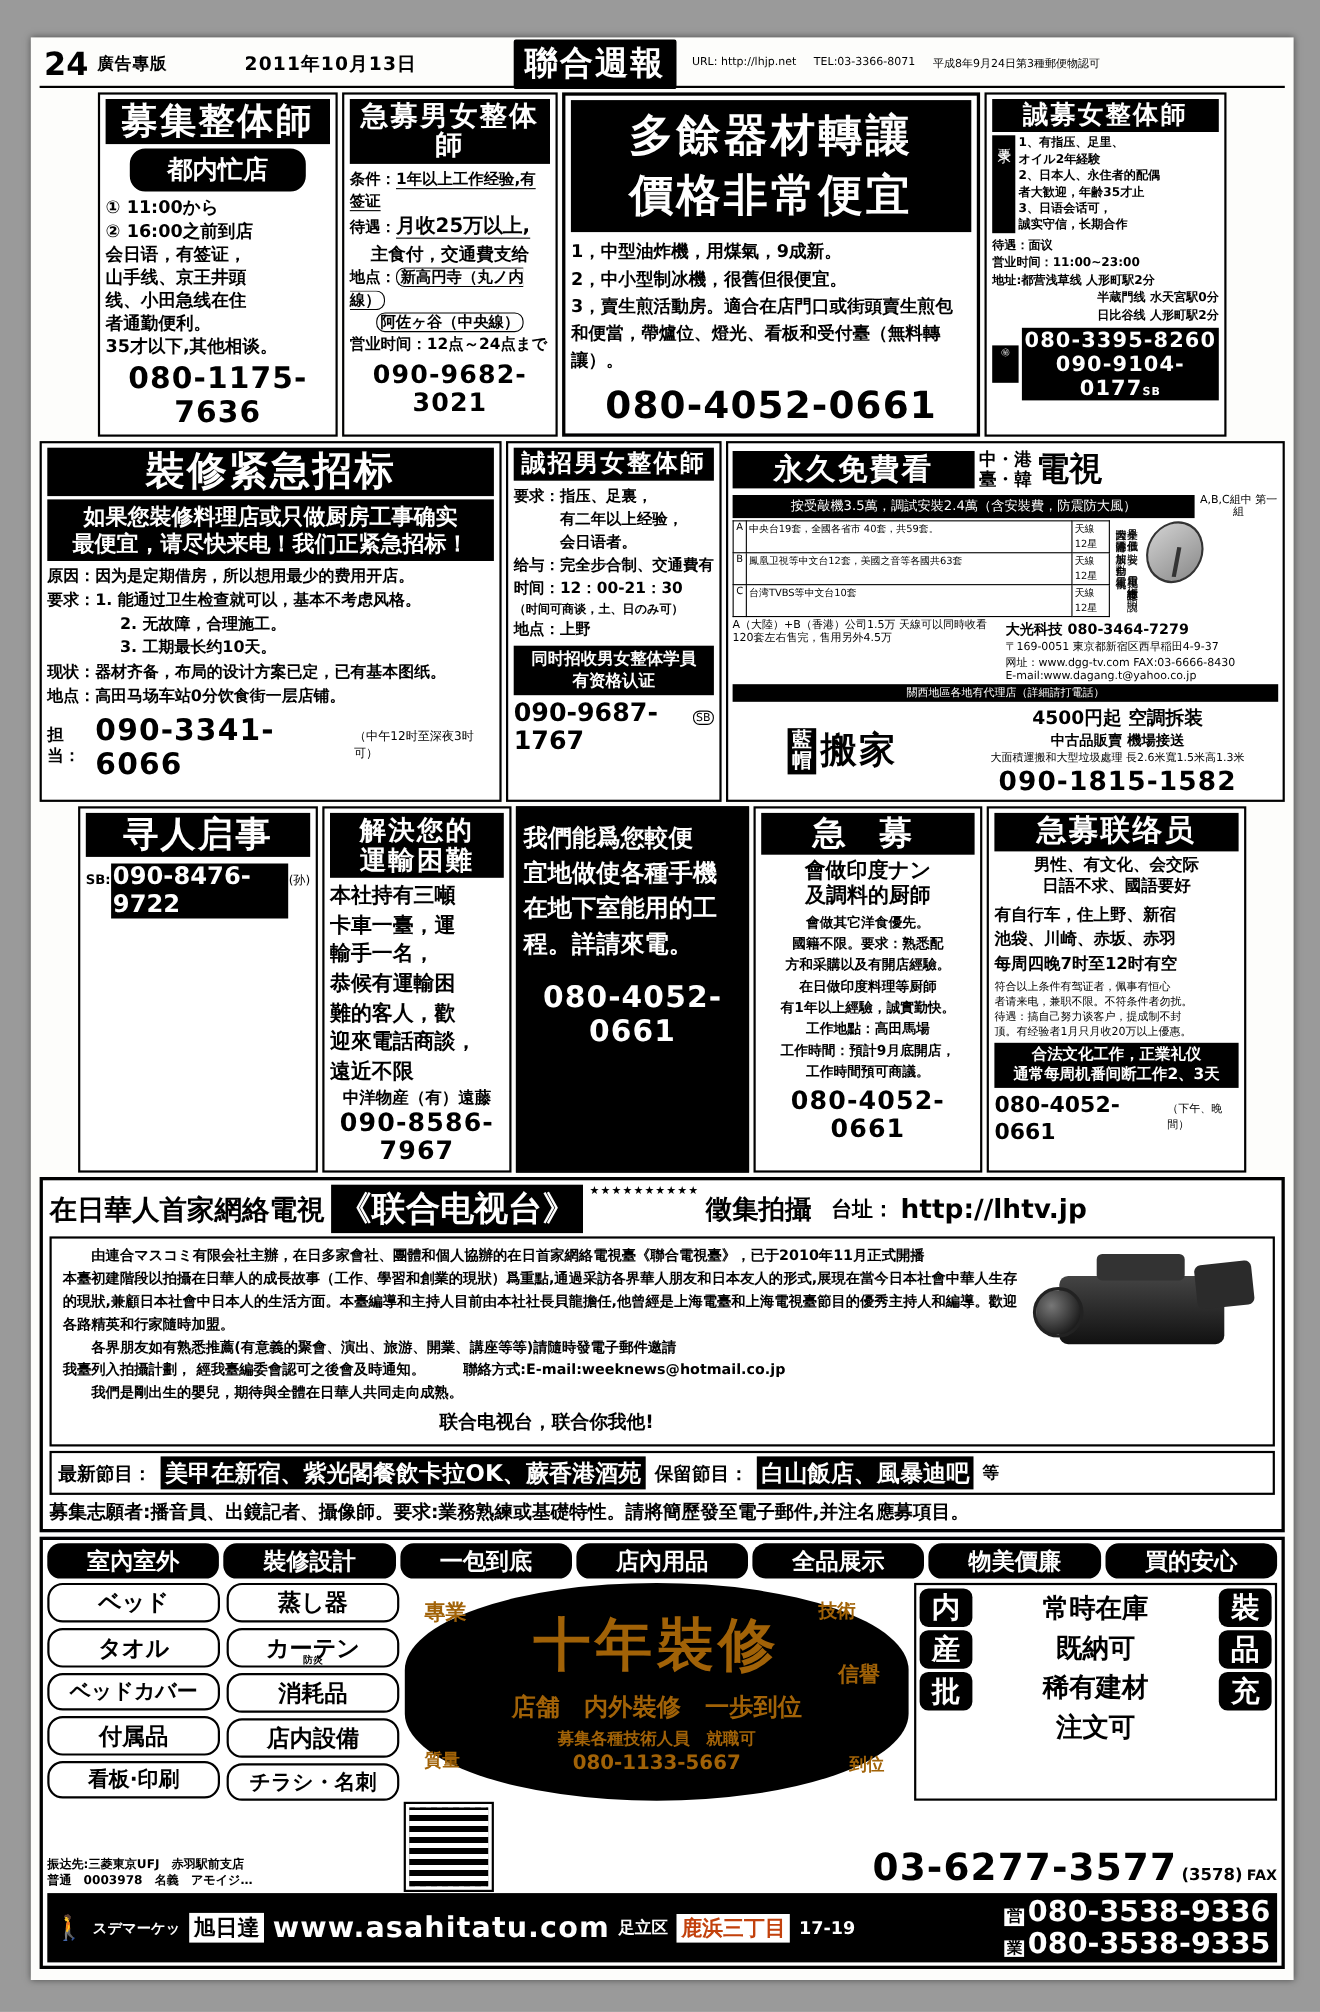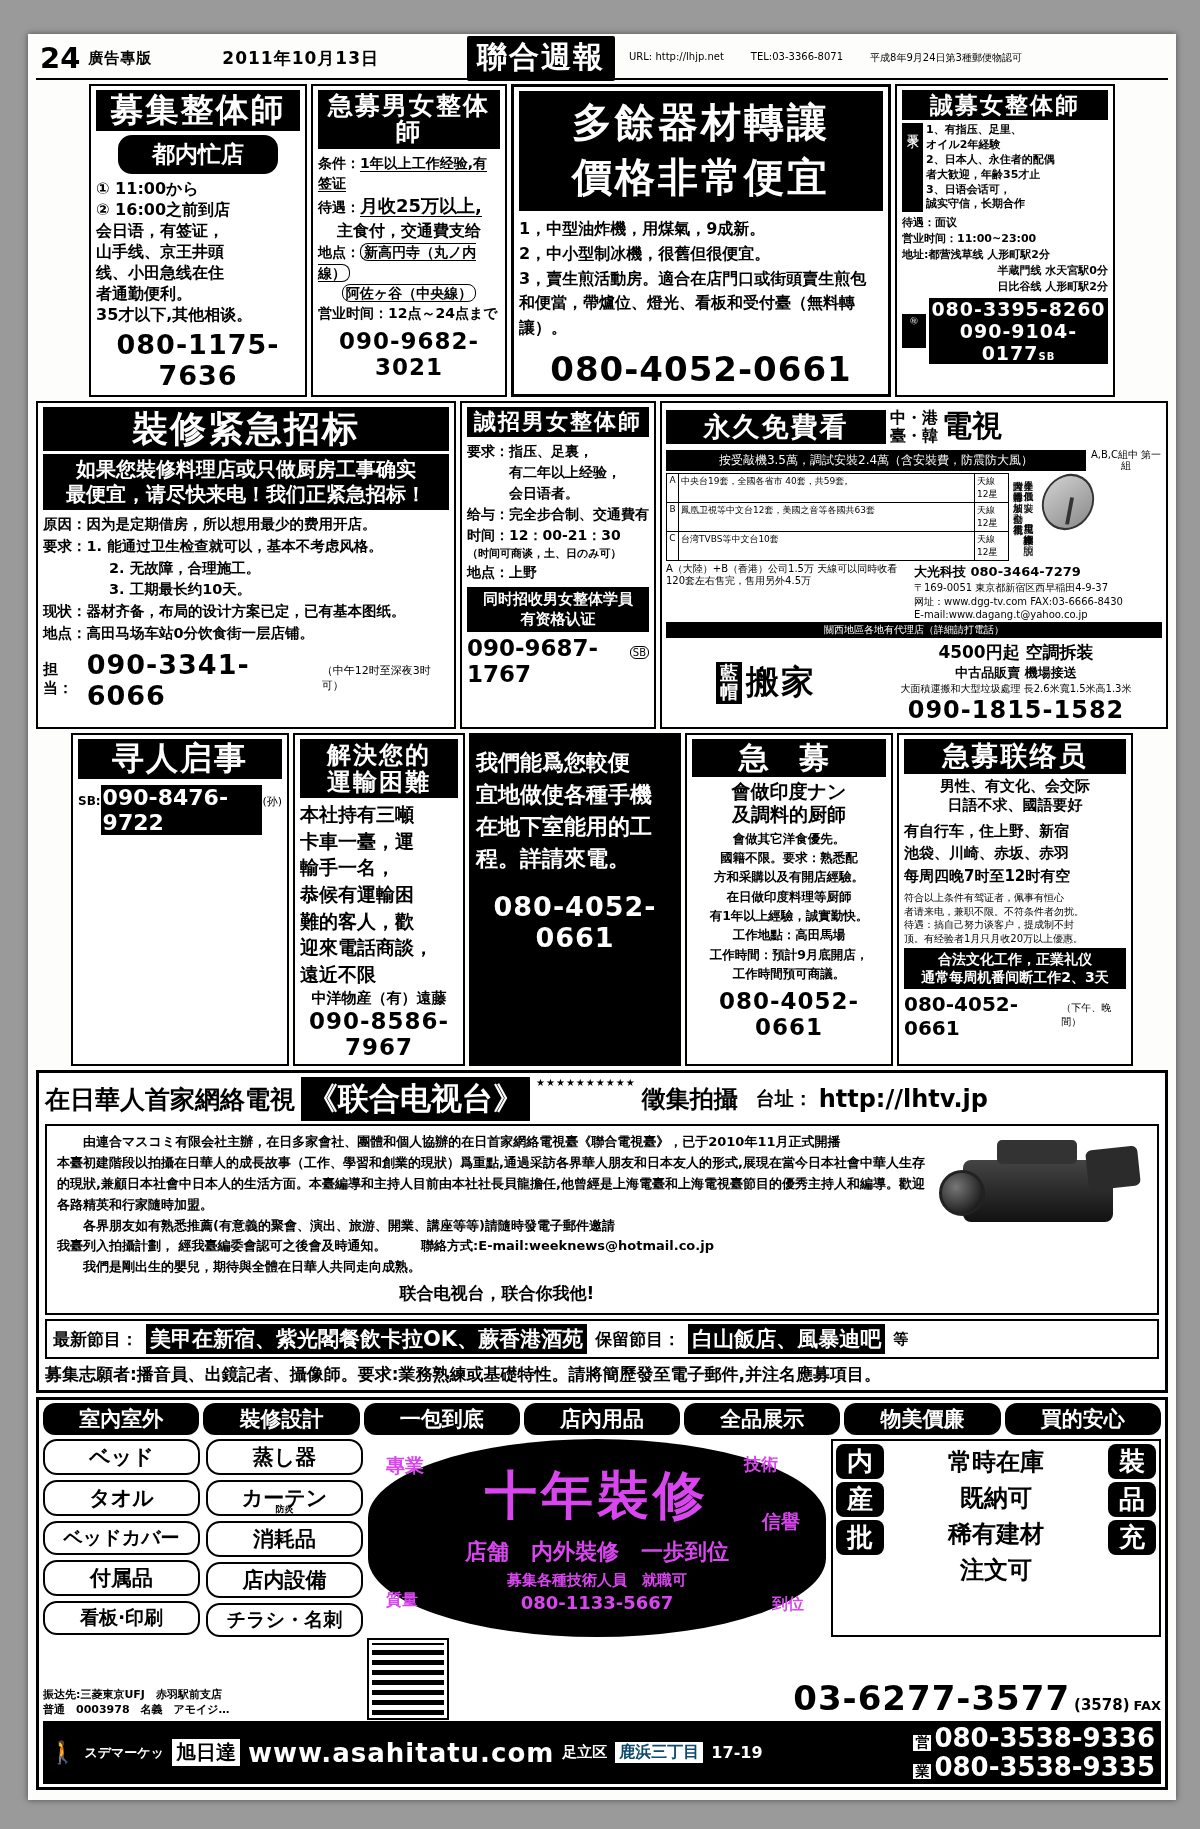--- a/index.html
+++ b/index.html
@@ -25,21 +25,21 @@
     padding-bottom: 2px;
   }
   .pgnum { font-size: 29px; font-weight: 900; padding: 0 8px 0 4px; }
   .mh-sub { font-size: 15px; font-weight: 700; letter-spacing: 1px; }
   .mh-date { font-size: 17px; font-weight: 700; margin-left: 70px; letter-spacing: 1px;}
   .mh-title {
     margin-left: 88px; font-size: 30px; font-weight: 900;
     letter-spacing: 2px; color: #fff; background: #000;
     padding: 1px 10px 3px 10px; border-radius: 2px;
   }
-  .mh-meta { margin-left: 14px; font-size: 10px; display:flex; gap:27px; }
+  .mh-meta { margin-left: 14px; font-size: 10px; display:flex; gap:16px; }
   
   .row { display: flex; gap: 4px; margin-top: 4px; justify-content: center; }
   .ad {
     border: 2px solid #000; background: #fff;
     padding: 4px 5px; overflow: hidden; position: relative;
   }
   .blk { background: #000; color: #fff; }
   .ctr { text-align: center; }
   .hd {
     background: #000; color: #fff; font-weight: 900; text-align: center;
@@ -450,21 +450,21 @@
           <div class="pill" style="font-size:21px;position:relative">
             <span>カーテン</span>
             <span style="position:absolute;left:50%;bottom:-2px;transform:translateX(-50%);font-size:9px">防炎</span>
           </div>
           <div class="pill" style="font-size:21px">消耗品</div>
           <div class="pill" style="font-size:21px">店内設備</div>
           <div class="pill" style="font-size:19px">チラシ・名刺</div>
         </div>
       </div>
 
-      <div style="flex:1;position:relative;border-radius:50%/40%;background:#000;color:#d946ef;padding:6px 10px;min-height:178px">
+      <div style="flex:1;position:relative;border-radius:50%/40%;background:#000;color:#a16207;padding:6px 10px;min-height:178px">
         <div style="position:absolute;left:18px;top:14px;font-size:19px;font-weight:900">專業</div>
         <div style="position:absolute;right:48px;top:14px;font-size:17px;font-weight:900">技術</div>
         <div style="text-align:center;font-size:52px;font-weight:900;letter-spacing:4px;margin-top:16px">十年裝修</div>
         <div style="position:absolute;right:26px;top:70px;font-size:19px;font-weight:900">信譽</div>
         <div style="text-align:center;font-size:22px;font-weight:900;margin-top:6px">店舗　内外裝修　一歩到位</div>
         <div style="text-align:center;font-size:15px;font-weight:700;margin-top:4px">募集各種技術人員　就職可</div>
         <div style="text-align:center;font-size:18px;font-weight:900;margin-top:2px">080-1133-5667</div>
         <div style="position:absolute;left:18px;bottom:26px;font-size:16px;font-weight:900">質量</div>
         <div style="position:absolute;right:22px;bottom:22px;font-size:16px;font-weight:900">到位</div>
       </div>
@@ -502,21 +502,21 @@
         <span style="font-size:13px;font-weight:700">FAX</span>
       </div>
     </div>
 
     <div class="blk" style="display:flex;align-items:center;gap:8px;margin-top:3px;padding:3px 6px">
       <div style="font-size:22px">🚶</div>
       <div style="font-size:13px;font-weight:900">スデマーケッ</div>
       <div style="background:#fff;color:#000;font-size:20px;font-weight:900;padding:0 4px">旭日達</div>
       <div style="font-size:26px;font-weight:900;letter-spacing:1px">www.asahitatu.com</div>
       <div style="font-size:15px;font-weight:900">足立区</div>
-      <div style="background:#fff;color:#0c4a6e;font-size:16px;font-weight:900;padding:0 4px">鹿浜三丁目</div>
+      <div style="background:#fff;color:#c2410c;font-size:19px;font-weight:900;padding:0 4px">鹿浜三丁目</div>
       <div style="font-size:16px;font-weight:900">17-19</div>
       <div style="flex:1"></div>
       <div style="line-height:1.1">
         <div style="display:flex;align-items:baseline;gap:3px">
           <span style="background:#fff;color:#000;font-size:14px;font-weight:900;padding:0 2px">営</span>
           <span style="font-size:26px;font-weight:900">080-3538-9336</span>
         </div>
         <div style="display:flex;align-items:baseline;gap:3px">
           <span style="background:#fff;color:#000;font-size:14px;font-weight:900;padding:0 2px">業</span>
           <span style="font-size:26px;font-weight:900">080-3538-9335</span>

